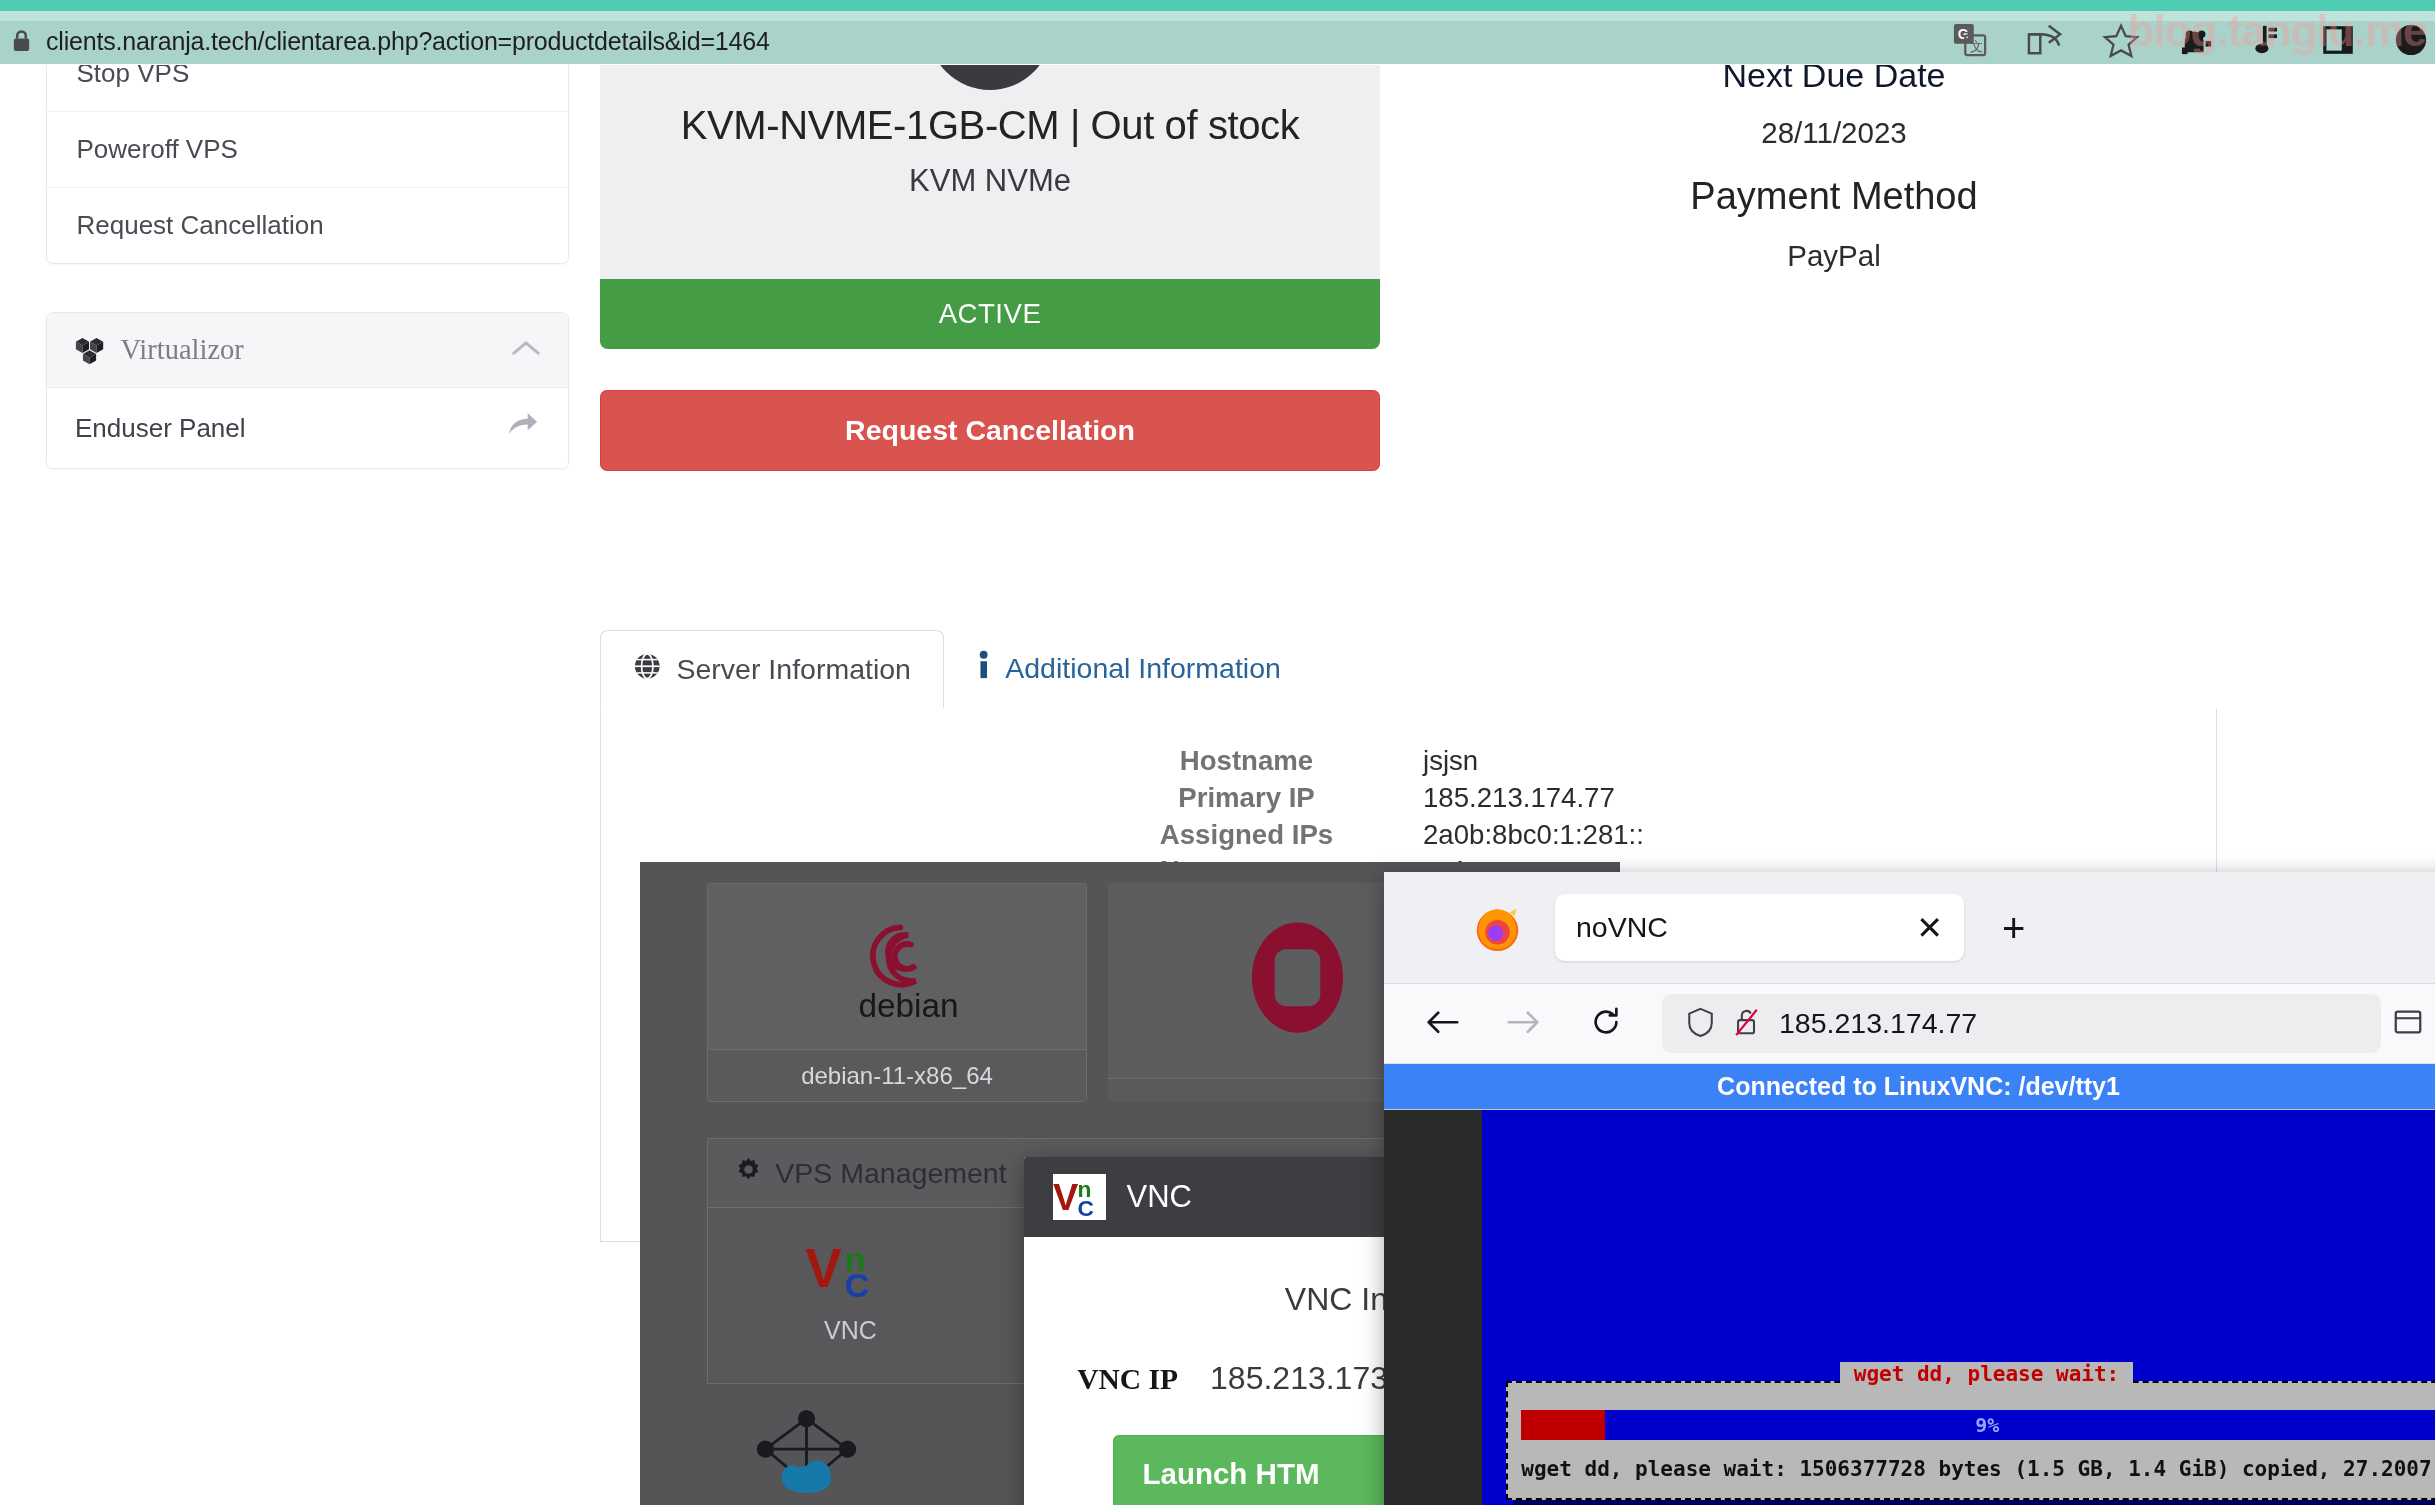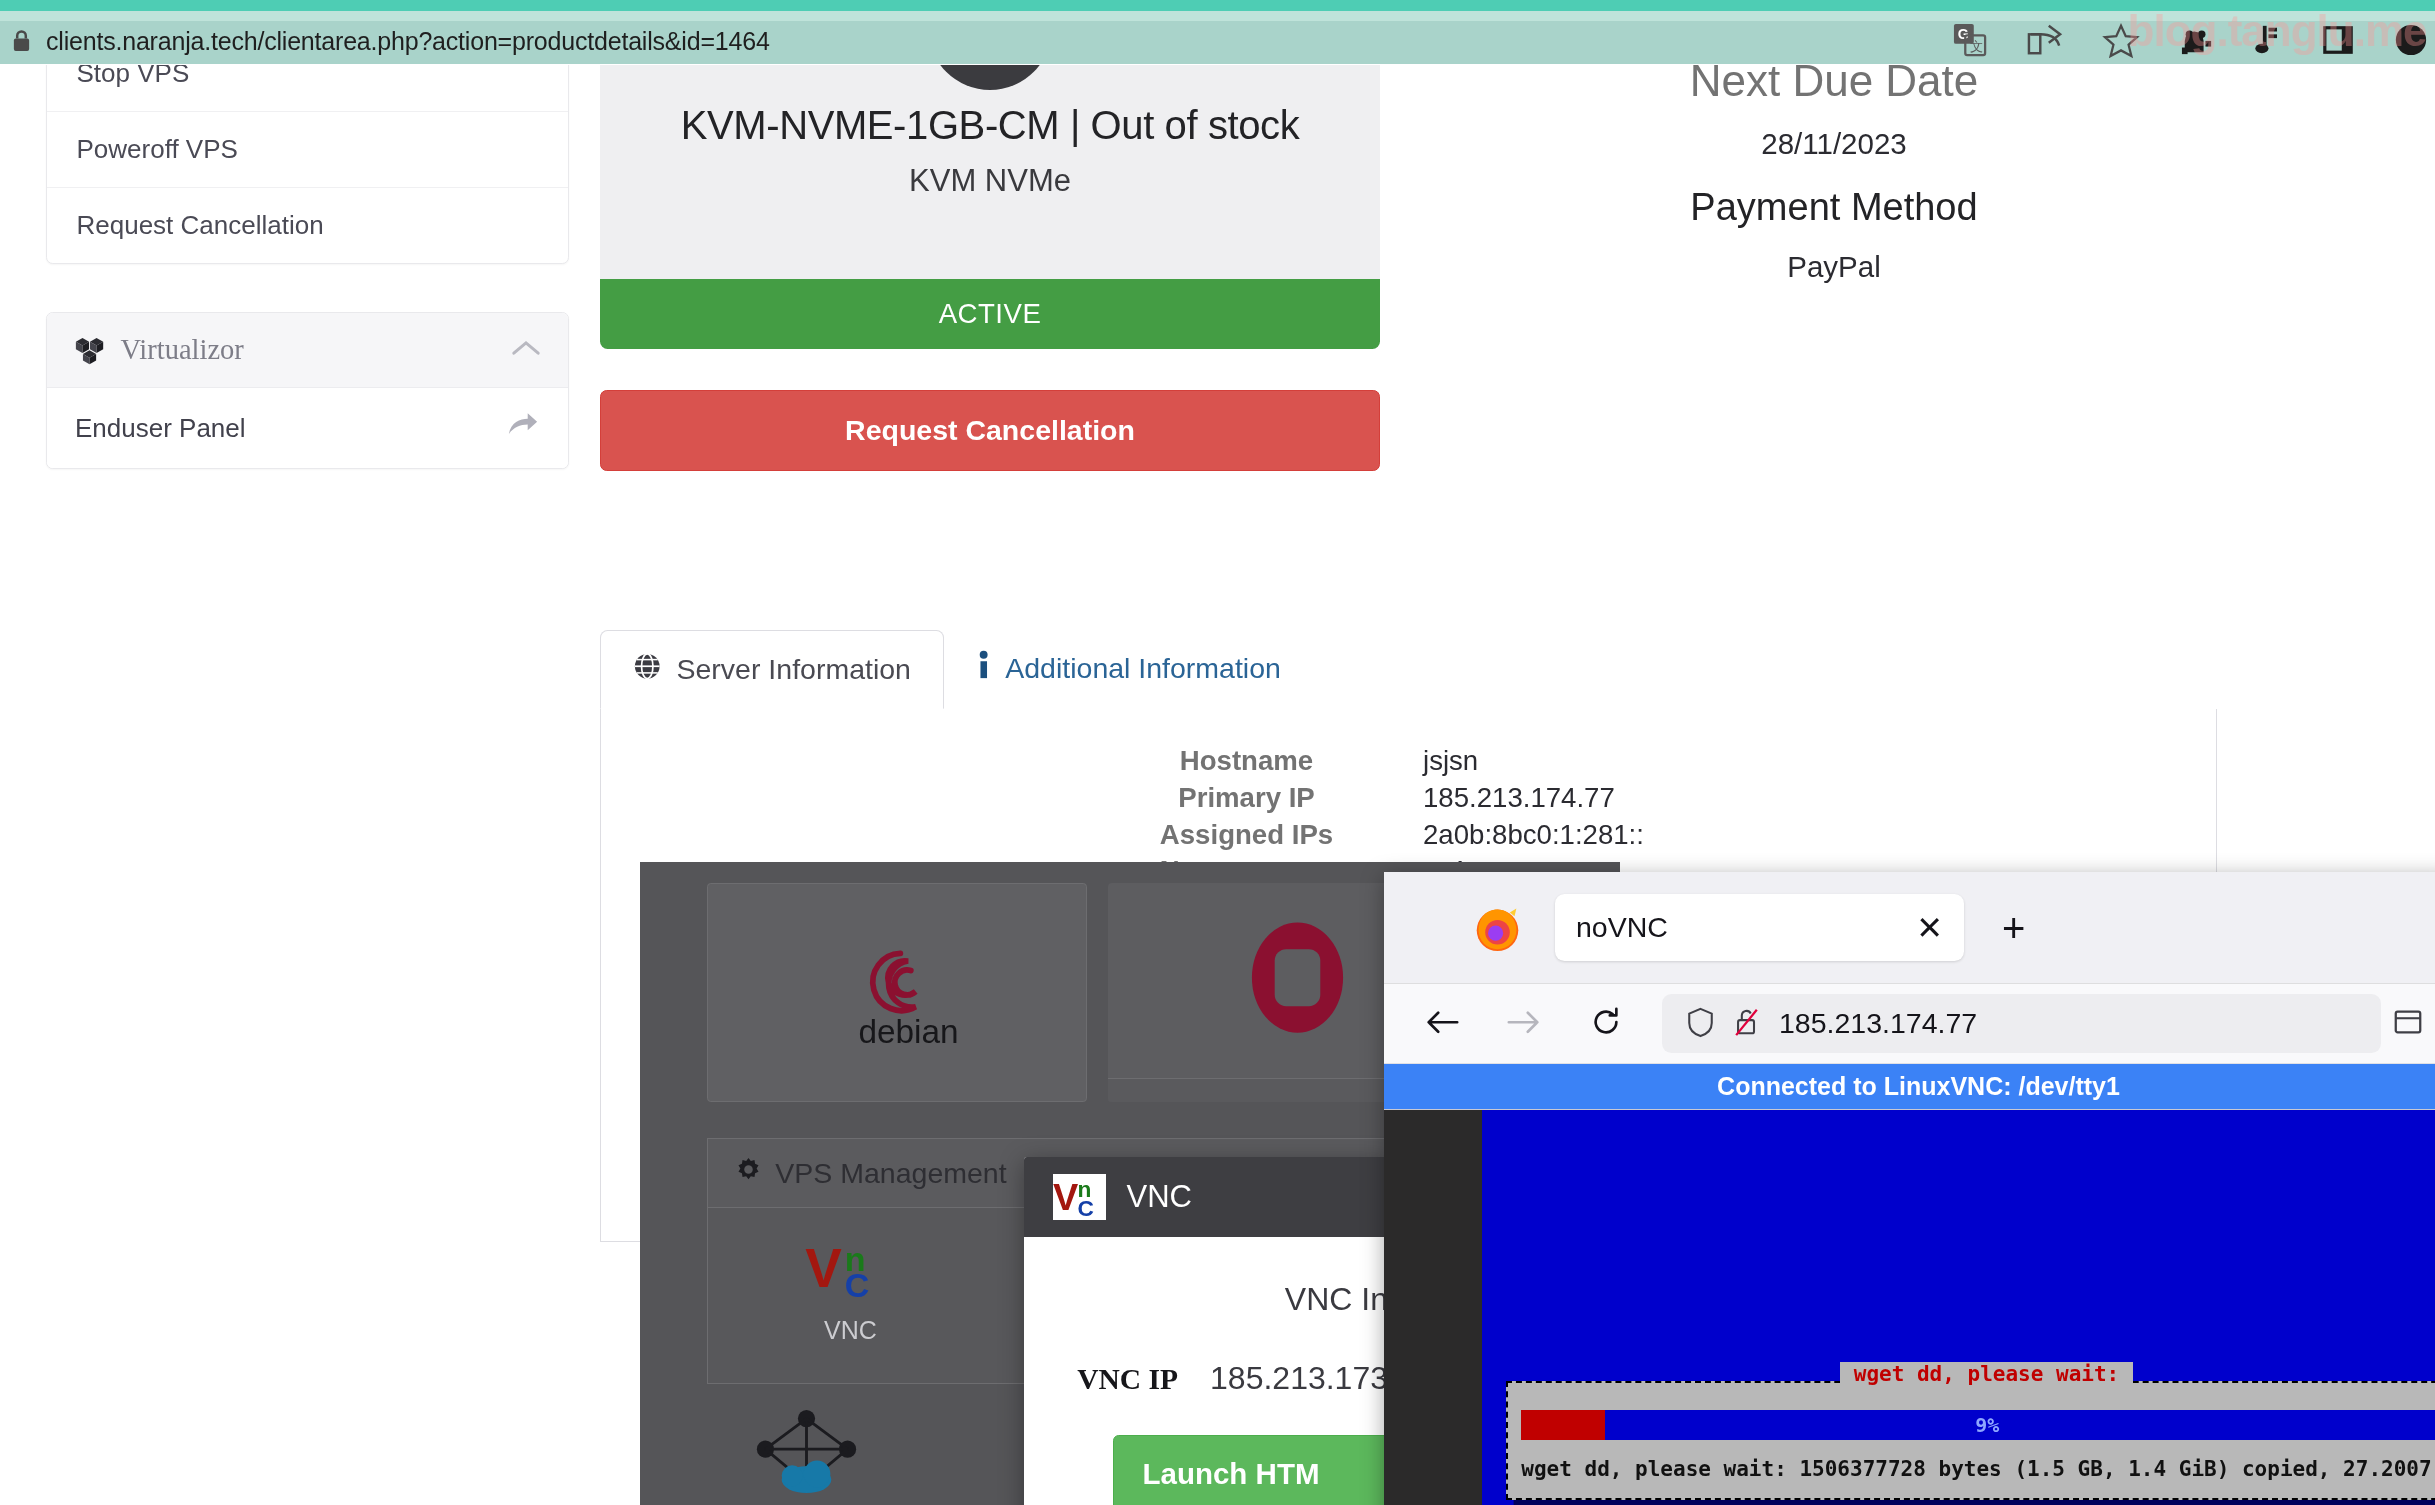--- a/index.html
+++ b/index.html
@@ -469,21 +469,21 @@
       <div class="prod-card">
         <div class="prod-avatar"></div>
         <div class="prod-title">KVM-NVME-1GB-CM | Out of stock</div>
         <div class="prod-sub">KVM NVMe</div>
       </div>
       <div class="badge-active">ACTIVE</div>
       <div class="btn-cancel">Request Cancellation</div>
     </div>
 
     <div style="position:absolute; left:1484px; top:-9.5px; width:666px; text-align:center;">
-      <div style="font-size:44px; color:#737373;">Next Due Date</div>
+      <div style="font-size:34px; color:#0f172a;">Next Due Date</div>
       <div style="font-size:29.5px; color:#2b2b31; margin-top:21px;">28/11/2023</div>
       <div style="font-size:38px; color:#232326; margin-top:25px;">Payment Method</div>
       <div style="font-size:29.5px; color:#2b2b31; margin-top:21px;">PayPal</div>
     </div>
 
     <div class="tabs-wrap">
       <div class="tabs">
         <div class="tab active">
           <span>
             <svg width="28.5" height="28.5" viewBox="0 0 30 30">
@@ -533,20 +533,21 @@
 
     <div class="vz-panel">
       <div class="vz-os-row">
         <div class="os-card">
           <div class="os-logo">
             <svg width="143" height="143" viewBox="0 0 150 150">
               <path d="M78 34 a30 30 0 1 0 16 56 a24 24 0 1 1 -8 -48 a18 18 0 1 0 8 32 a13 13 0 1 1 -5 -22" fill="none" stroke="#8b1030" stroke-width="6" stroke-linecap="round"></path>
               <text x="34" y="128" font-size="35" font-family="Liberation Sans, sans-serif" fill="#17171a">debian</text>
             </svg>
           </div>
+          <div class="os-name">debian-11-x86_64</div>
         </div>
         <div class="os-card" style="margin-left:9.5px; background:#5d5d60; border:none;">
           <div class="os-logo">
             <svg width="133" height="143" viewBox="0 0 140 150">
               <ellipse cx="70" cy="72" rx="48" ry="58" fill="#8b1030"></ellipse>
               <rect x="46" y="42" width="48" height="60" rx="12" fill="#5d5d60"></rect>
             </svg>
           </div>
           <div class="os-name"></div>
         </div>

